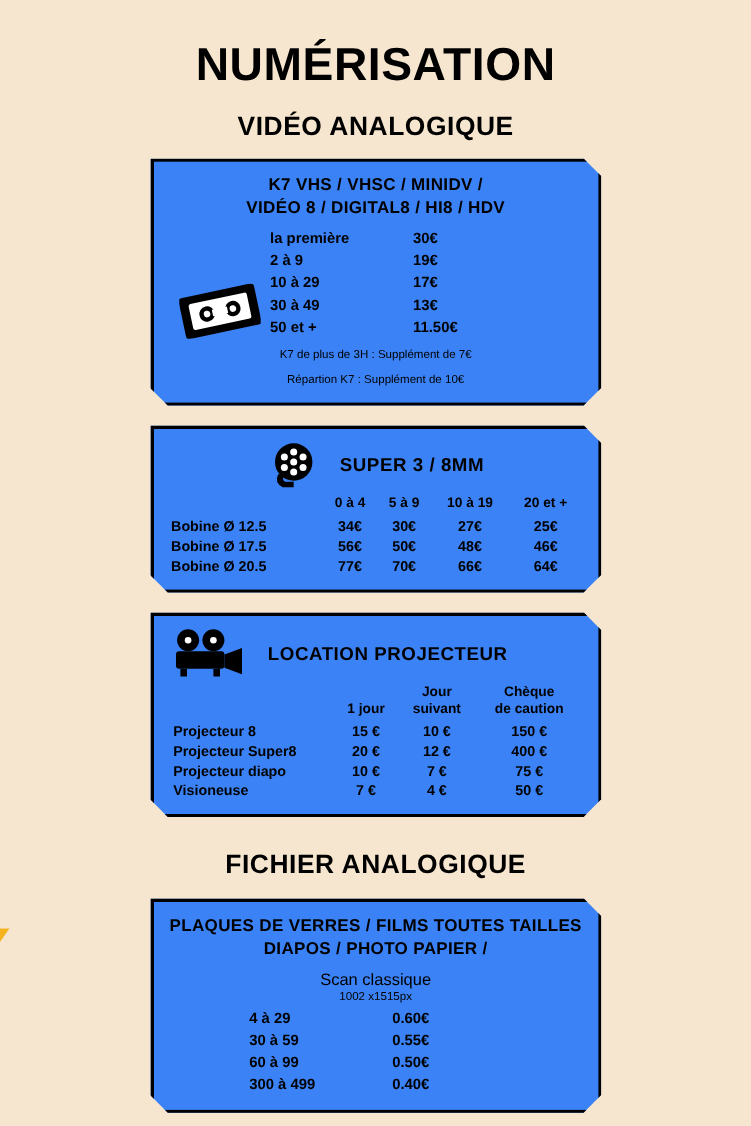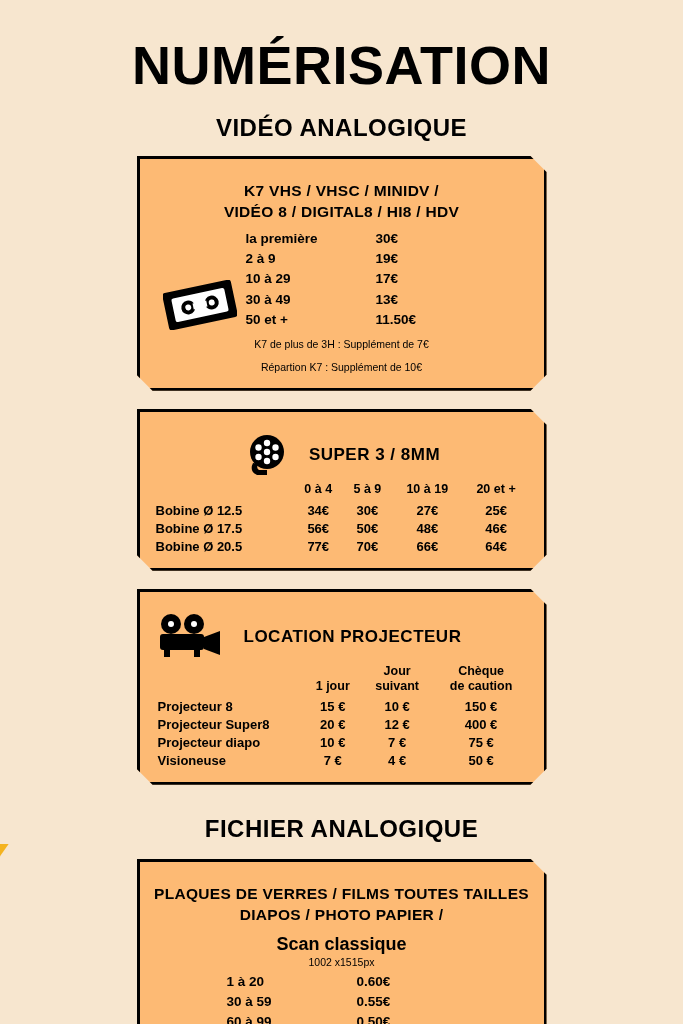--- a/index.html
+++ b/index.html
@@ -39,45 +39,45 @@
   .page {
     position: relative;
     width: 683px;
     height: 1024px;
     box-sizing: border-box;
     padding: 26px 0 0 0;
   }
 
   h1.main-title {
     text-align: center;
-    font-size: 54px;
+    font-size: 42px;
     font-weight: bold;
     letter-spacing: 0.5px;
     margin: 12px 0 0 0;
     line-height: 1;
   }
 
   h2.section-title {
     text-align: center;
     font-size: 24px;
     font-weight: bold;
     letter-spacing: 0.5px;
     margin: 22px 0 14px 0;
   }
   h2.section-title.second { margin-top: 30px; margin-bottom: 16px; }
 
   
   .card {
     position: relative;
     margin: 0 auto 18px auto;
-    background: #fdba74;
+    background: #3b82f6;
     border: 3px solid #000;
     box-sizing: border-box;
     width: 410px;
-    padding: 20px 14px 12px 14px;
+    padding: 10px 14px 12px 14px;
     clip-path: polygon(
       0 0,
       calc(100% - 16px) 0,
       100% 16px,
       100% calc(100% - 16px),
       calc(100% - 16px) 100%,
       16px 100%,
       0 calc(100% - 16px),
       0 16px
     );
@@ -146,22 +146,22 @@
     padding: 0 4px 4px 4px;
     line-height: 1.2;
     vertical-align: bottom;
   }
   table.proj td { padding: 1.5px 4px; text-align: center; }
   table.proj td.rowlbl { text-align: left; white-space: nowrap; }
 
   
   .scan-sub {
     text-align: center;
-    font-weight: bold;
-    font-size: 18px;
+    font-weight: normal;
+    font-size: 15px;
     margin-top: 8px;
   }
   .scan-px {
     text-align: center;
     font-size: 10.5px;
     margin-top: 1px;
     margin-bottom: 4px;
   }
   .fichier-list { margin: 0 auto; width: 230px; }
   .fichier-list .price-line .lbl { width: 130px; }
@@ -356,21 +356,21 @@
     <div class="card-heading">
       <div>PLAQUES DE VERRES / FILMS TOUTES TAILLES</div>
       <div>DIAPOS / PHOTO PAPIER /</div>
     </div>
 
     <div class="scan-sub">Scan classique</div>
     <div class="scan-px">1002 x1515px</div>
 
     <div class="fichier-list">
       <div class="price-line">
-        <span class="lbl">1 à 20</span>
+        <span class="lbl">4 à 29</span>
         <span class="val">0.60€</span>
       </div>
       <div class="price-line">
         <span class="lbl">30 à 59</span>
         <span class="val">0.55€</span>
       </div>
       <div class="price-line">
         <span class="lbl">60 à 99</span>
         <span class="val">0.50€</span>
       </div>

